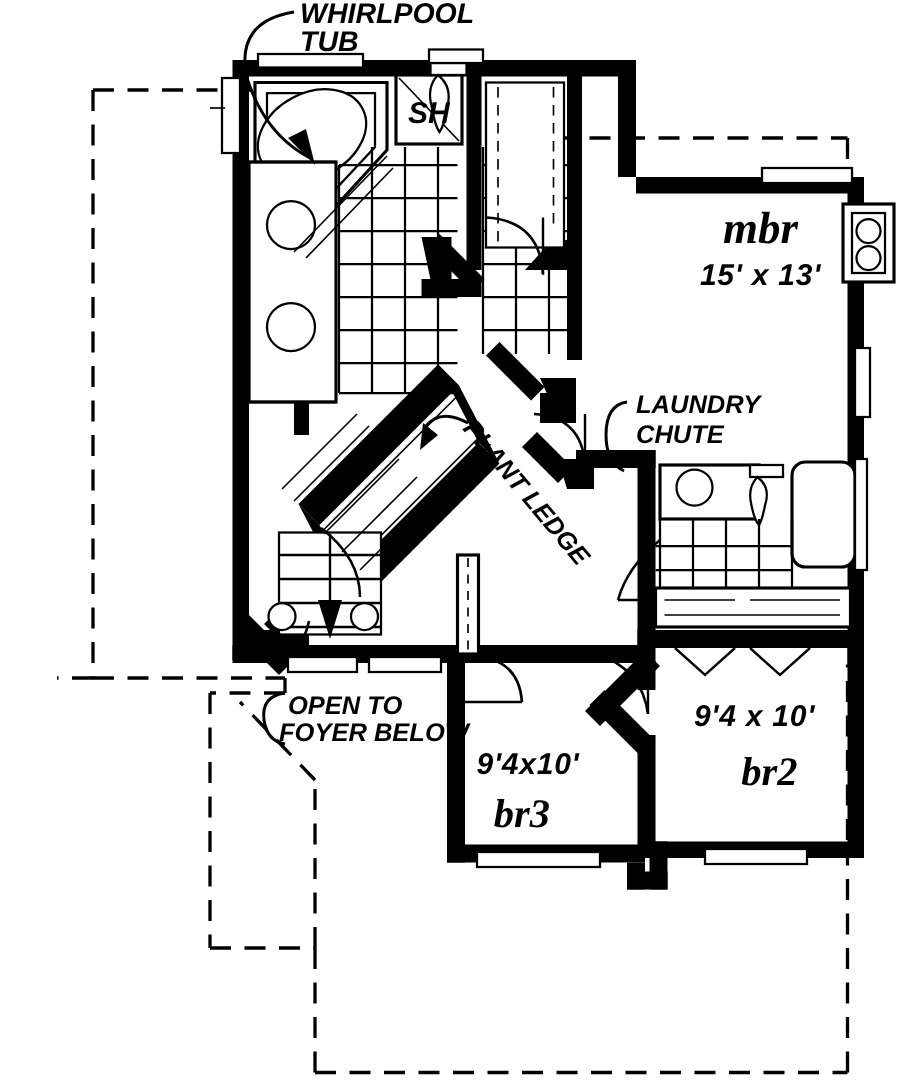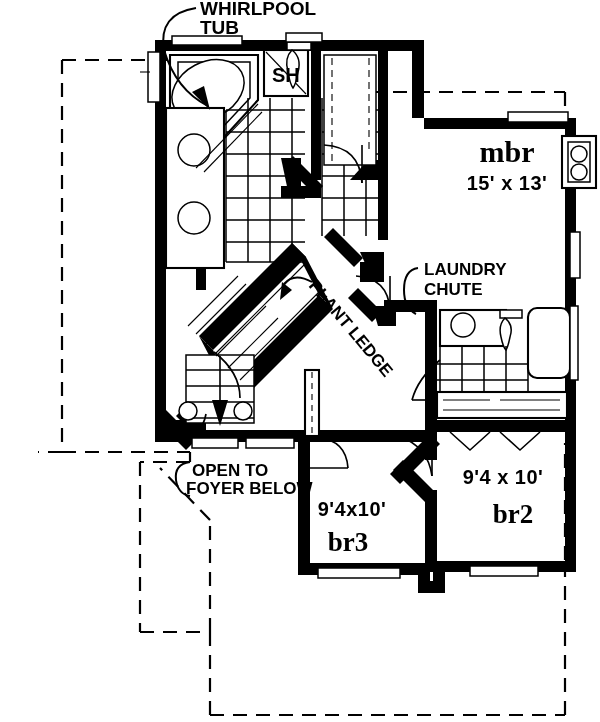--- a/index.html
+++ b/index.html
@@ -1,17 +1,17 @@
 <!DOCTYPE html>
 <html><head>
 <meta charset="utf-8">
 <style>
   html,body{margin:0;padding:0;background:#ffffff;}
   body{font-family:"Liberation Sans",sans-serif;}
-  #plan-wrap{position:relative;width:600px;height:722px;background:#ffffff;overflow:hidden;}
+  #plan-wrap{position:relative;width:600px;height:722px;background:#ffffff;overflow:hidden;font-style:italic;}
   svg#floorplan{display:block;width:600px;height:722px;}
   .wall{fill:#000000;}
   .thinline{stroke:#000000;stroke-width:1.6;fill:none;}
   .hairline{stroke:#000000;stroke-width:1.1;fill:none;}
   .dashline{stroke:#000000;stroke-width:2.2;fill:none;stroke-dasharray:14 9;stroke-linecap:butt;}
   .fixture{stroke:#000000;stroke-width:2.1;fill:#ffffff;}
   .fixture-thin{stroke:#000000;stroke-width:1.5;fill:#ffffff;}
   .tile{stroke:#000000;stroke-width:1.5;fill:none;}
   .arc{stroke:#000000;stroke-width:1.7;fill:none;}
   .leader{stroke:#000000;stroke-width:2.0;fill:none;}

